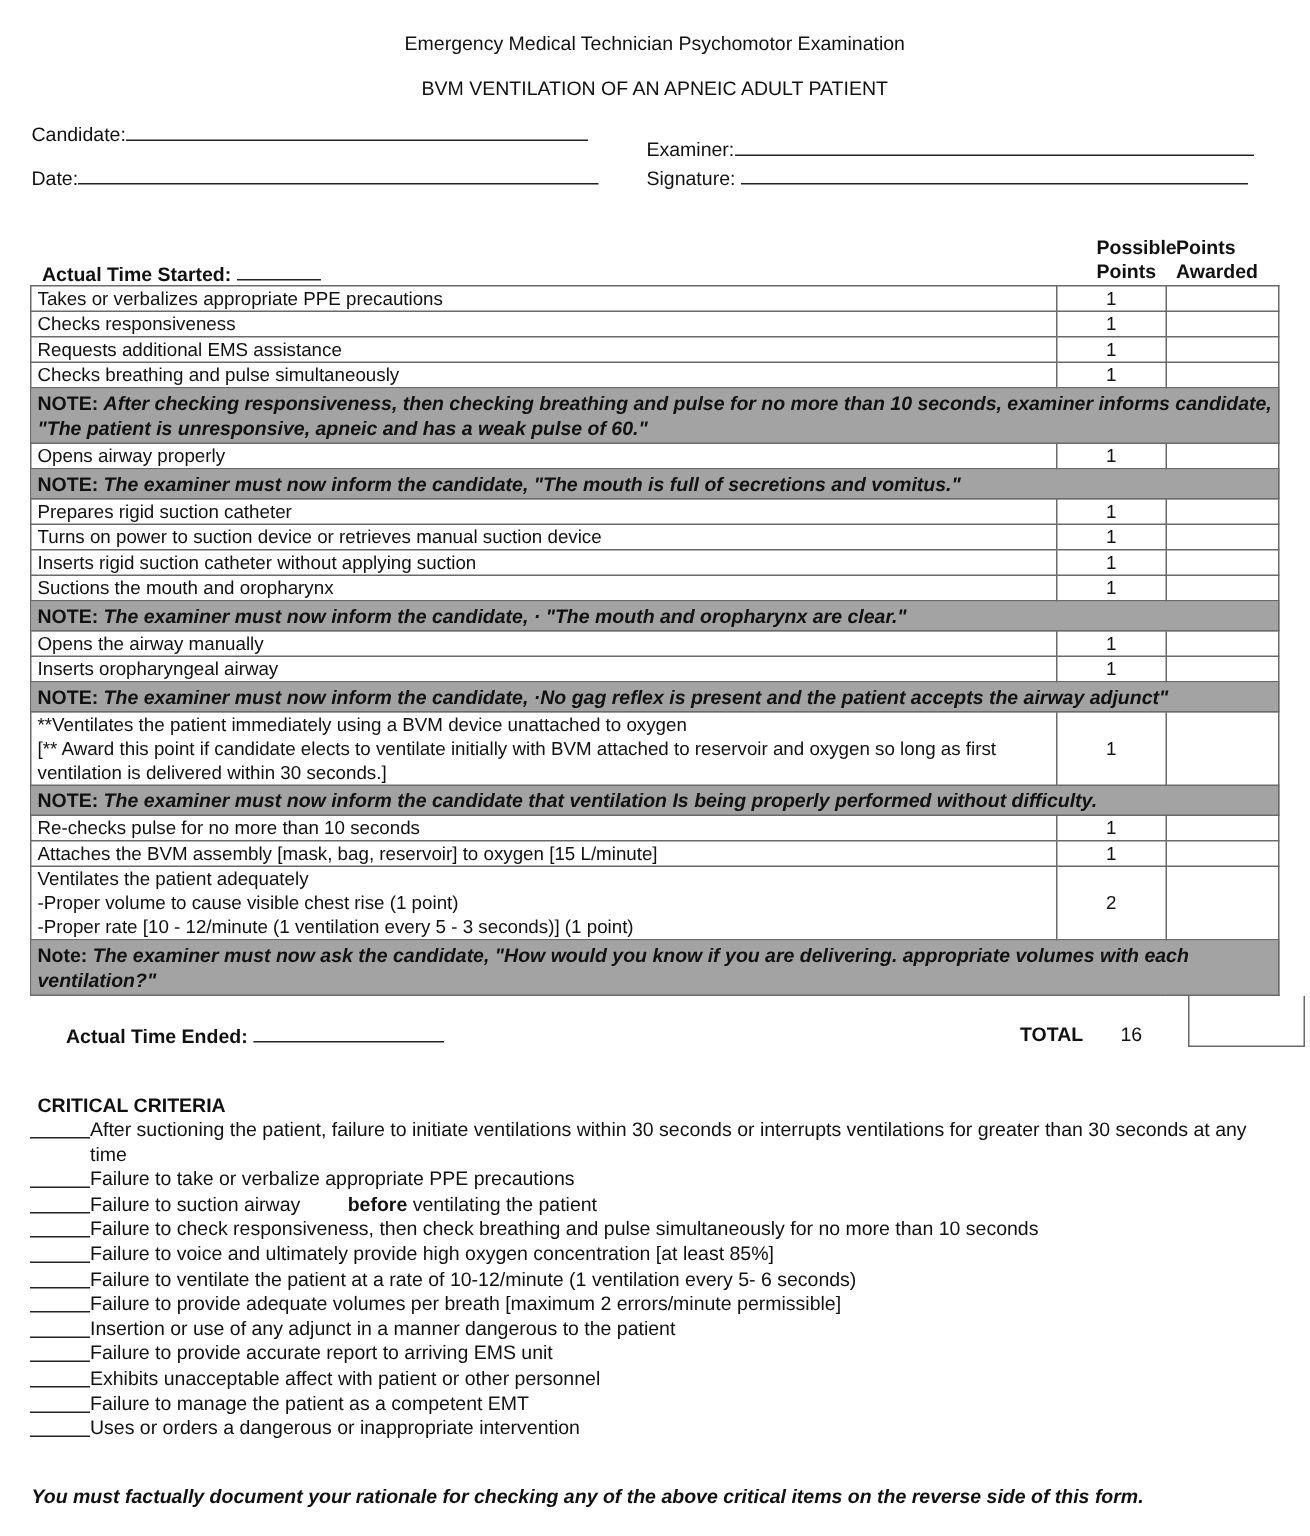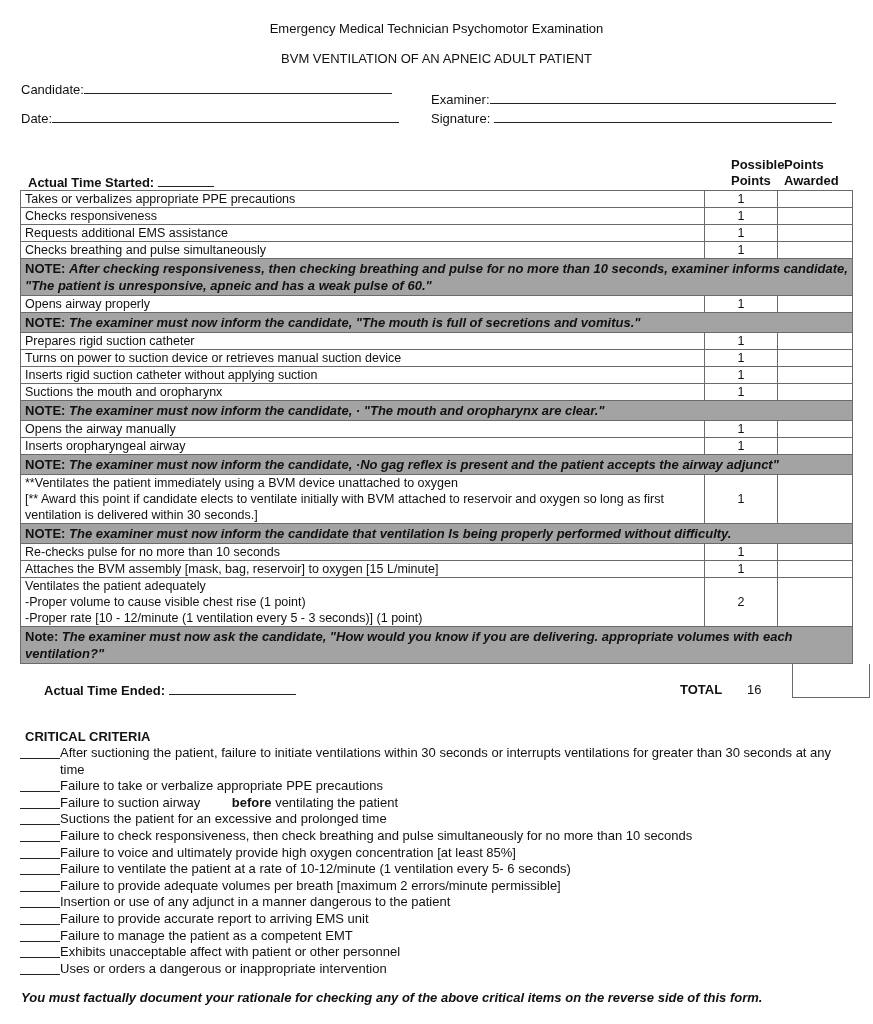--- a/index.html
+++ b/index.html
@@ -208,24 +208,20 @@
   <div class="crit-item">
       <span class="blank"></span>
       <span class="ctext">Failure to take or verbalize appropriate PPE precautions</span>
     </div>
   <div class="crit-item">
       <span class="blank"></span>
       <span class="ctext"><span>Failure to suction airway </span><b>before</b><span> ventilating the patient</span></span>
     </div>
   <div class="crit-item">
       <span class="blank"></span>
-      <span class="ctext">Suctions the patient for an excessive and prolonged time</span>
-    </div>
-  <div class="crit-item">
-      <span class="blank"></span>
       <span class="ctext">Failure to check responsiveness, then check breathing and pulse simultaneously for no more than 10 seconds</span>
     </div>
   <div class="crit-item">
       <span class="blank"></span>
       <span class="ctext">Failure to voice and ultimately provide high oxygen concentration [at least 85%]</span>
     </div>
   <div class="crit-item">
       <span class="blank"></span>
       <span class="ctext">Failure to ventilate the patient at a rate of 10-12/minute (1 ventilation every 5- 6 seconds)</span>
     </div>
@@ -236,25 +232,25 @@
   <div class="crit-item">
       <span class="blank"></span>
       <span class="ctext">Insertion or use of any adjunct in a manner dangerous to the patient</span>
     </div>
   <div class="crit-item">
       <span class="blank"></span>
       <span class="ctext">Failure to provide accurate report to arriving EMS unit</span>
     </div>
   <div class="crit-item">
       <span class="blank"></span>
+      <span class="ctext">Exhibits unacceptable affect with patient or other personnel</span>
+    </div>
+  <div class="crit-item">
+      <span class="blank"></span>
       <span class="ctext">Failure to manage the patient as a competent EMT</span>
     </div>
   <div class="crit-item">
       <span class="blank"></span>
-      <span class="ctext">Exhibits unacceptable affect with patient or other personnel</span>
-    </div>
-  <div class="crit-item">
-      <span class="blank"></span>
       <span class="ctext">Uses or orders a dangerous or inappropriate intervention</span>
     </div>
 </div>
 
 <div class="footer-note">You must factually document your rationale for checking any of the above critical items on the reverse side of this form.</div>
 
 </body></html>

